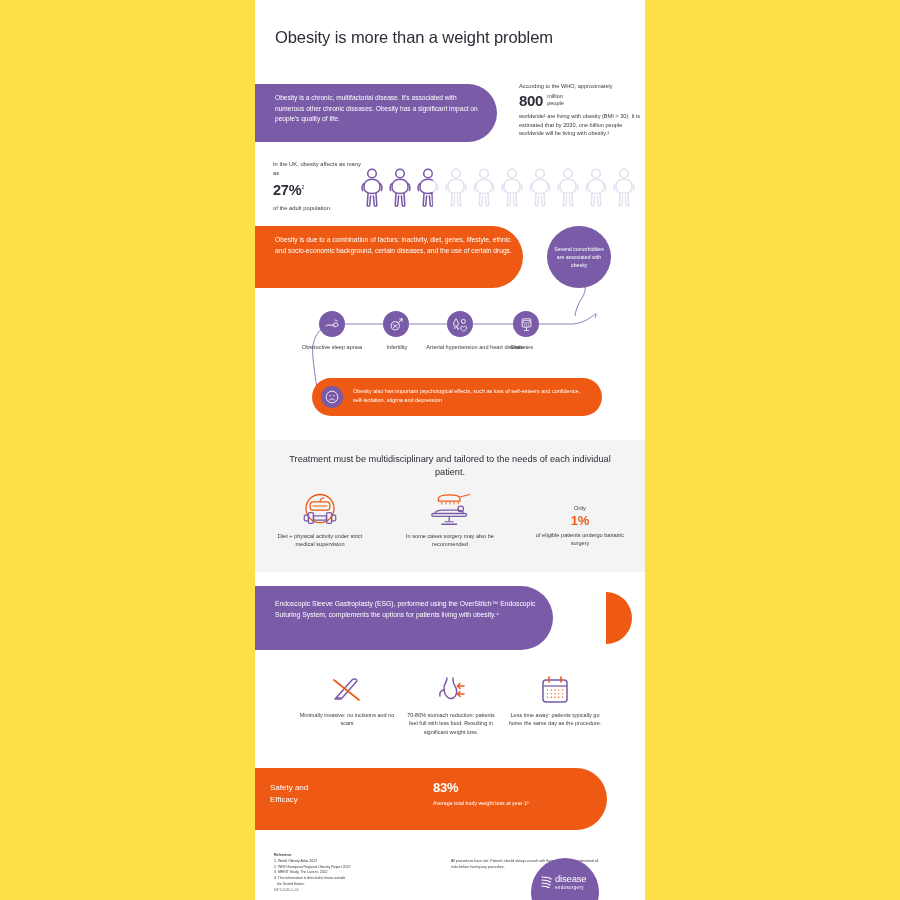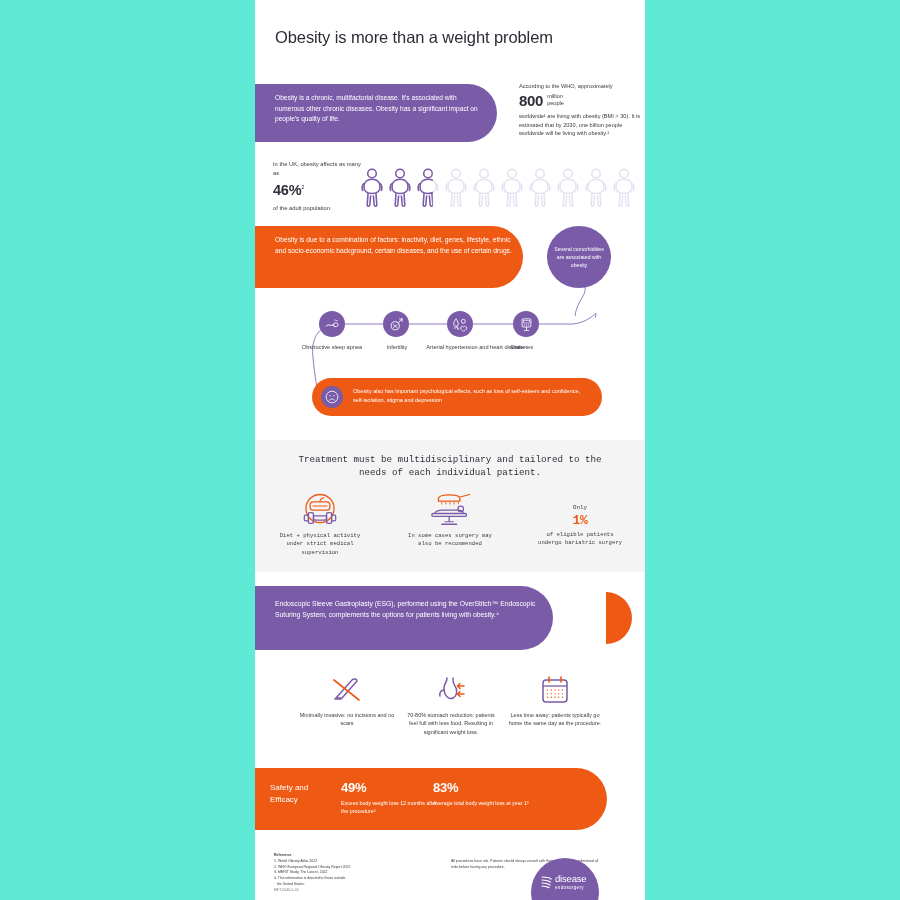--- a/index.html
+++ b/index.html
@@ -1,19 +1,19 @@
 <!DOCTYPE html>
 <html><head>
 <meta charset="utf-8">
 <style>
   * { box-sizing: border-box; margin:0; padding:0; }
   html,body{ width:900px; height:900px; background:#ffffff; }
   body{ font-family:"Liberation Sans", sans-serif; color:#3a3a44; -webkit-font-smoothing:antialiased; }
 
-  .page{ position:relative; width:900px; height:900px; overflow:hidden; background:#5eead4; }
+  .page{ position:relative; width:900px; height:900px; overflow:hidden; background:#fde047; }
   .sheet{ position:absolute; left:255px; top:0; width:390px; height:900px; background:#fff; }
 
   
   .title{ position:absolute; left:20px; top:26px; width:330px;
           font-size:16.5px; line-height:1.34; font-weight:400; color:#2d2d38; letter-spacing:-0.1px;}
 
   
   .pill-purple{ position:absolute; left:0px; top:84px; width:242px; height:58px;
                 background:#7a5ba8; border-radius:0 29px 29px 0; }
   .pill-purple .txt{ position:absolute; left:20px; top:9px; width:212px;
@@ -58,21 +58,21 @@
 
   
   .pill-psych{ position:absolute; left:57px; top:378px; width:290px; height:38px;
                background:#ee5a13; border-radius:19px; }
   .pill-psych .bubble{ position:absolute; left:9px; top:8px; width:22px; height:22px;
                border-radius:50%; background:#7a5ba8; display:flex; align-items:center; justify-content:center;}
   .pill-psych .txt{ position:absolute; left:41px; top:9px; width:238px;
                color:#fff; font-size:5.5px; line-height:1.62; }
 
   
-  .band{ position:absolute; left:0; top:440px; width:390px; height:132px; background:#f4f4f4;font-family:Liberation Mono, monospace; }
+  .band{ position:absolute; left:0; top:440px; width:390px; height:132px; background:#f4f4f4; }
   .band h2{ position:absolute; left:30px; top:13px; width:330px; text-align:center;
             font-size:9.2px; line-height:1.45; font-weight:400; color:#2d2d38; }
   .tri{ position:absolute; top:52px; width:390px; height:74px; display:flex; }
   .tri .col{ flex:1; display:flex; flex-direction:column; align-items:center; }
   .tri .ic{ height:38px; display:flex; align-items:center; justify-content:center; }
   .tri .cap{ font-size:5.6px; line-height:1.5; text-align:center; color:#3a3a44; margin-top:2px; width:92px;}
   .tri .only{ font-size:5.8px; color:#3a3a44; line-height:1.4; }
   .tri .one{ font-size:13px; color:#ee5a13; font-weight:700; line-height:1.35; letter-spacing:-0.2px;}
 
   
@@ -130,21 +130,21 @@
       <div class="unit">
         <div>million</div>
         <div>people</div>
       </div>
     </div>
     <div class="l2">worldwide¹ are living with obesity (BMI &gt; 30). It is estimated that by 2030, one billion people worldwide will be living with obesity.¹</div>
   </div>
 
   <div class="uk">
     <div class="lead">In the UK, obesity affects as many as</div>
-    <div class="pct"><span>46%</span><sup>2</sup></div>
+    <div class="pct"><span>27%</span><sup>2</sup></div>
     <div class="tail">of the adult population.</div>
   </div>
   <div class="people" id="people-row">
         <div class="fig">
       <svg width="26" height="44" viewBox="0 0 24 44">
         <g>
       <circle cx="12" cy="6.5" r="4.3" fill="none" stroke="#e7e0ef" stroke-width="1.5"></circle>
       <path d="M4 20 C4 14.5 7.5 12.2 12 12.2 C16.5 12.2 20 14.5 20 20 C20 24 18 26.5 12 26.5 C6 26.5 4 24 4 20 Z" fill="none" stroke="#e7e0ef" stroke-width="1.5"></path>
       <path d="M4.2 16.5 C2.2 17.5 1.6 21 2.6 23.5" fill="none" stroke="#e7e0ef" stroke-width="1.5" stroke-linecap="round"></path>
       <path d="M19.8 16.5 C21.8 17.5 22.4 21 21.4 23.5" fill="none" stroke="#e7e0ef" stroke-width="1.5" stroke-linecap="round"></path>
@@ -469,24 +469,20 @@
                 <circle cx="23.5" cy="23.2" r="0.7"></circle>
           </g>
         </svg>
       </div>
       <div class="cap">Less time away: patients typically go home the same day as the procedure.</div>
     </div>
   </div>
 
   <div class="safety">
     <div class="lbl">Safety and Efficacy</div>
-    <div class="st" style="left:86px;">
-      <div class="n">49%</div>
-      <div class="d">Excess body weight loss 12 months after the procedure³</div>
-    </div>
     <div class="st" style="left:178px;">
       <div class="n">83%</div>
       <div class="d">Average total body weight loss at year 1³</div>
     </div>
   </div>
 
   <div class="foot">
     <div class="hdr">Reference</div>
     <div class="refs" id="refs-list">
           <div>1. World Obesity Atlas 2022</div>

